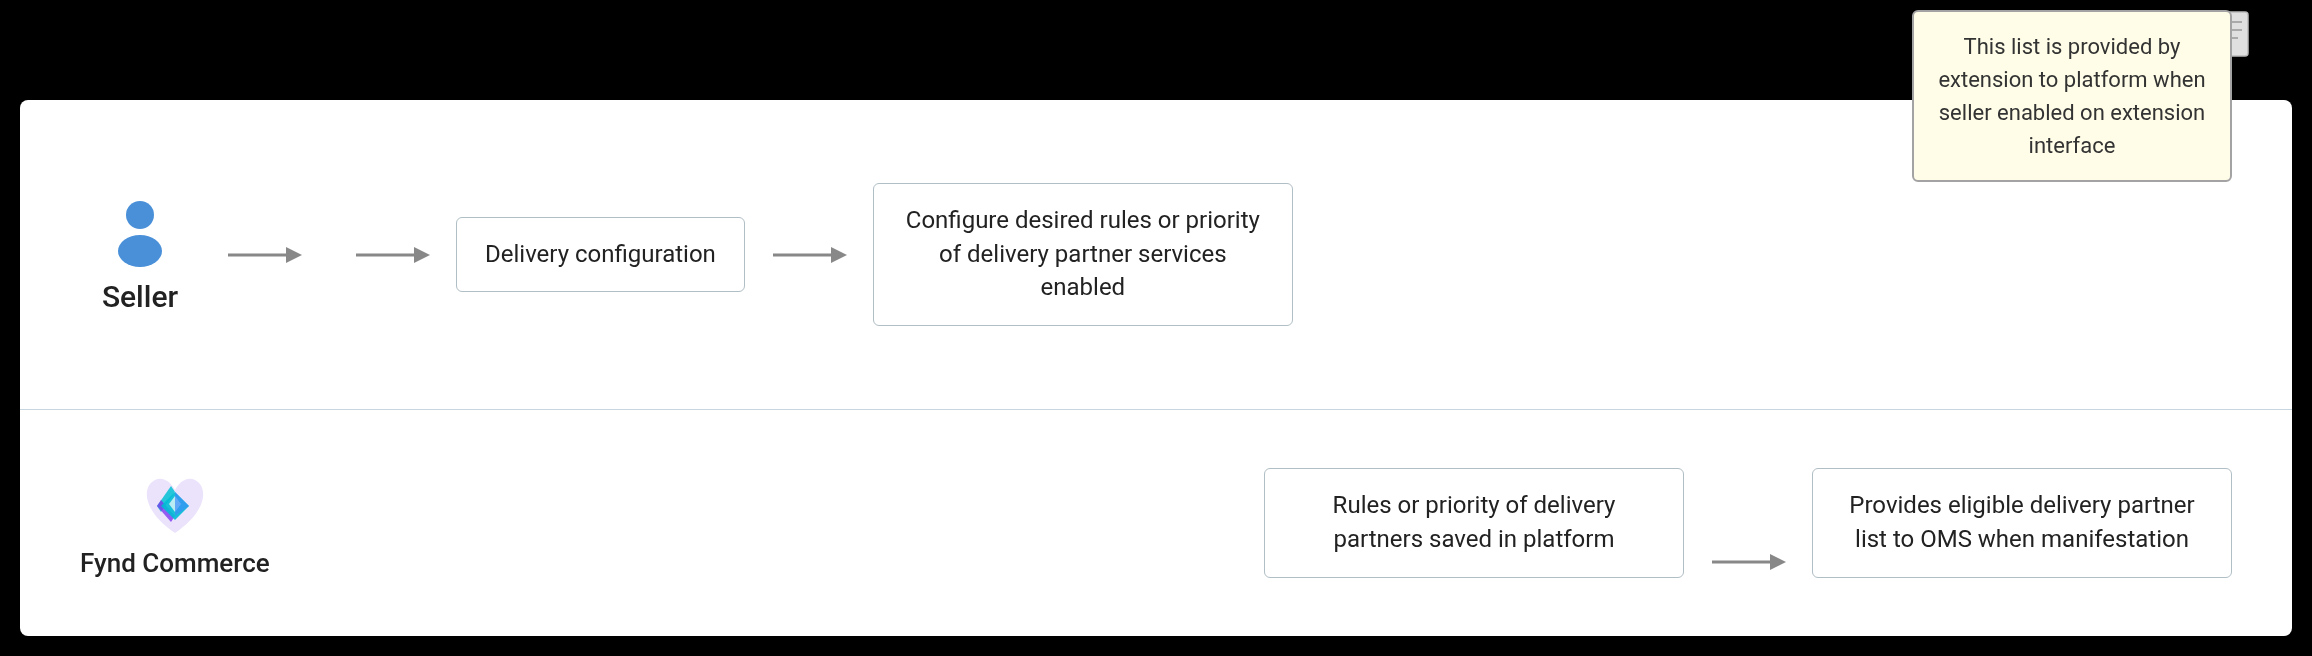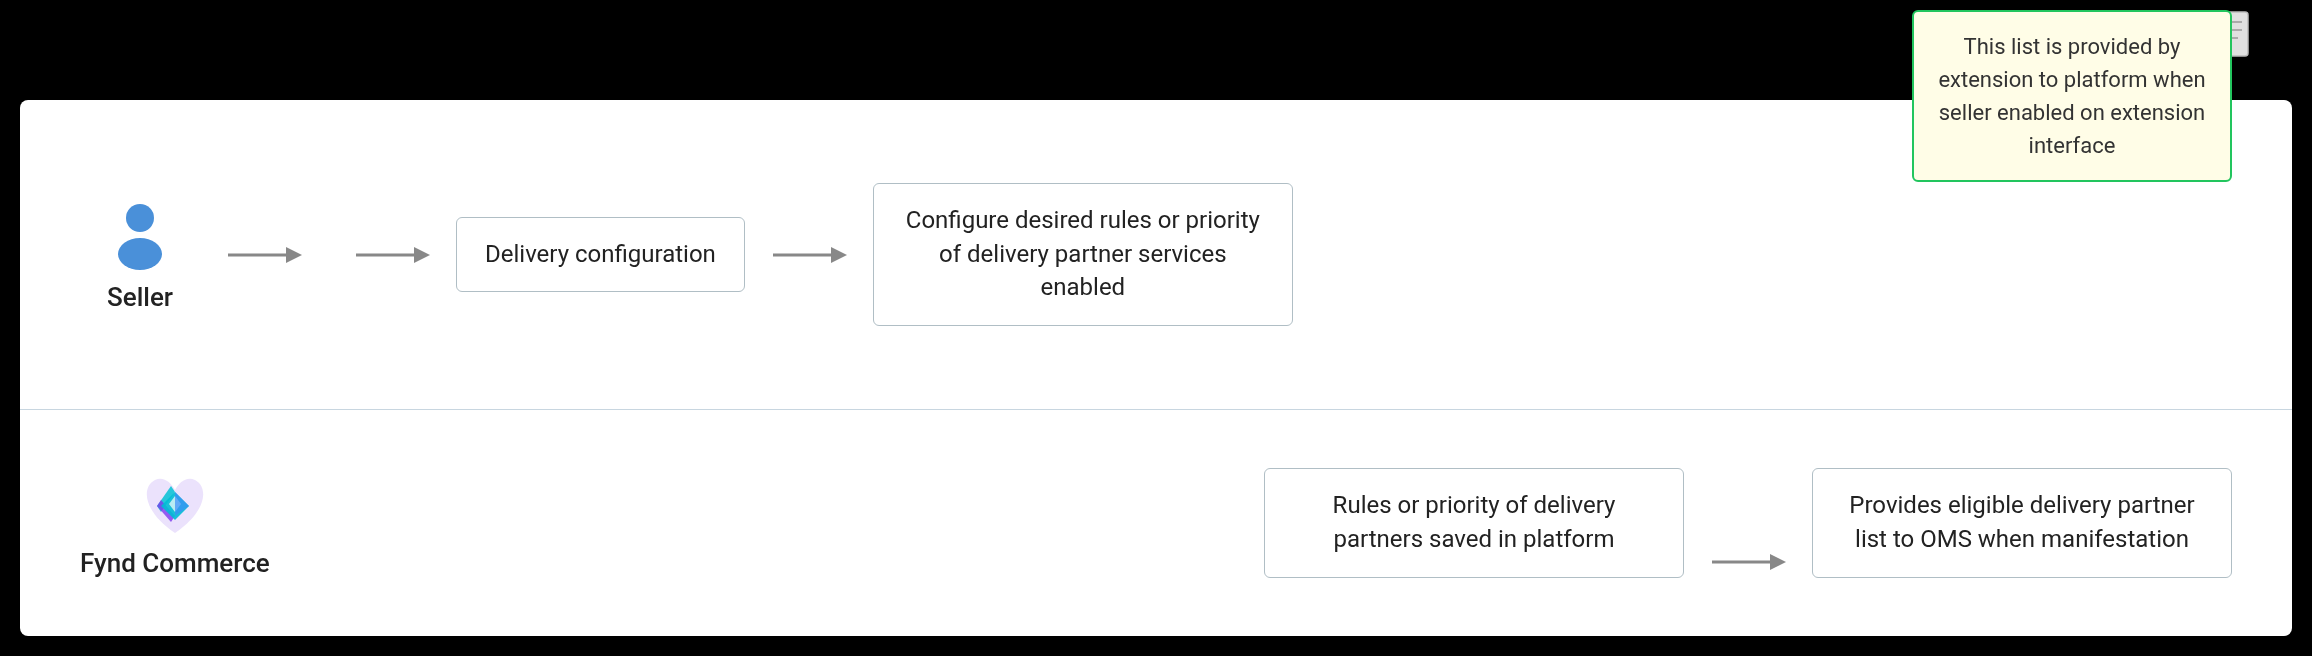--- a/index.html
+++ b/index.html
@@ -46,21 +46,21 @@
       flex-direction: column;
       align-items: center;
       gap: 12px;
       min-width: 120px;
     }
     .seller-icon {
       width: 72px;
       height: 72px;
     }
     .actor-label {
-      font-size: 26px;
+      font-size: 30px;
       font-weight: 500;
       color: #222;
     }
     .arrow {
       display: flex;
       align-items: center;
       padding: 0 24px;
     }
     .arrow svg {
       width: 80px;
@@ -94,21 +94,21 @@
     .fynd-heart {
       width: 80px;
       height: 80px;
     }
     
     .tooltip-box {
       position: absolute;
       top: 10px;
       right: 80px;
       background: #fffde7;
-      border: 2px solid #22c55e;
+      border: 2px solid #a3a3a3;
       border-radius: 6px;
       padding: 18px 22px;
       font-size: 22px;
       color: #333;
       line-height: 1.5;
       max-width: 320px;
       text-align: center;
       z-index: 10;
     }
     .tooltip-note-icon {

